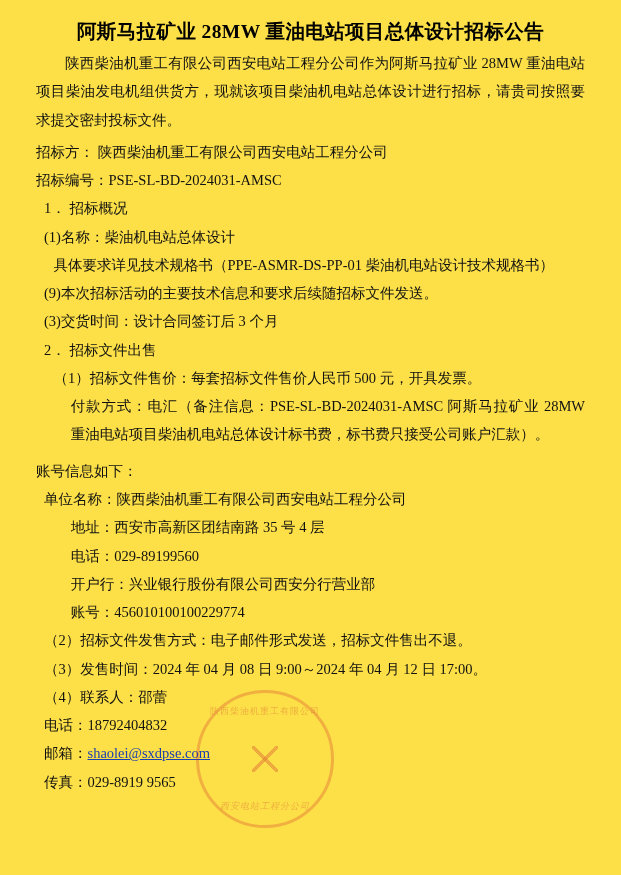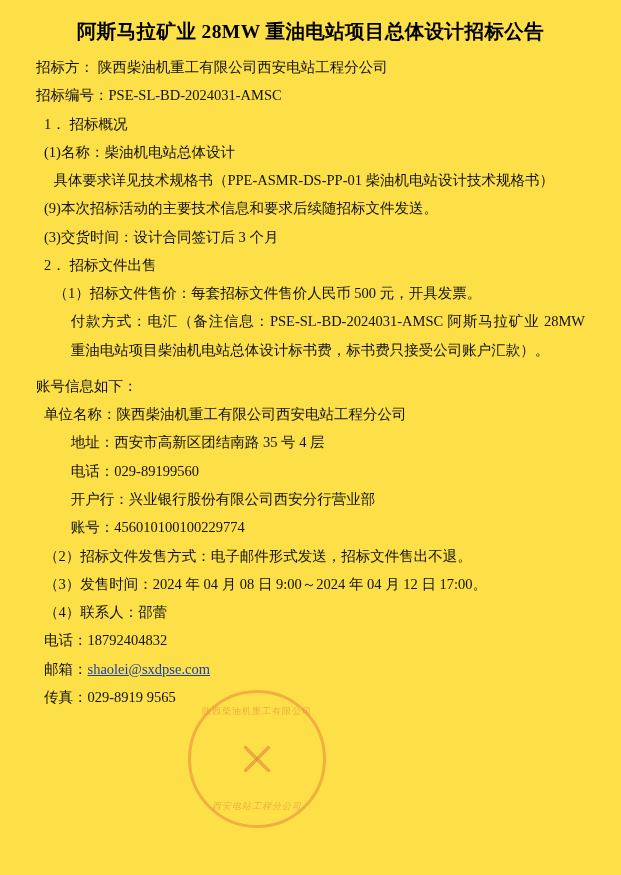--- a/index.html
+++ b/index.html
@@ -47,21 +47,21 @@
   .gap-sm { height: 4px; }
   .gap-md { height: 8px; }
   .mail-link {
     color: #1b3fae;
     text-decoration: underline;
     font-family: "Liberation Serif", "DejaVu Serif", serif;
   }
   
   .seal {
     position: absolute;
-    left: 188px;
+    left: 196px;
     top: 690px;
     width: 132px;
     height: 132px;
     border: 3px solid rgba(208, 46, 46, 0.5);
     border-radius: 50%;
     pointer-events: none;
     opacity: 0.55;
   }
   .seal:after {
     content: "";
@@ -100,20 +100,21 @@
 </style>
 </head>
 <body>
 
 <div class="page">
 
   <div class="doc-title">阿斯马拉矿业 28MW 重油电站项目总体设计招标公告</div>
 
   <div class="body-text">
 
+    <p class="para-indent">陕西柴油机重工有限公司西安电站工程分公司作为阿斯马拉矿业 28MW 重油电站项目柴油发电机组供货方，现就该项目柴油机电站总体设计进行招标，请贵司按照要求提交密封投标文件。</p>
 
     <div class="gap-sm"></div>
 
     <p>招标方：  陕西柴油机重工有限公司西安电站工程分公司</p>
     <p>招标编号：PSE-SL-BD-2024031-AMSC</p>
 
     <p class="lvl1">1． 招标概况</p>
     <p class="lvl1">(1)名称：柴油机电站总体设计</p>
     <p class="lvl2">具体要求详见技术规格书（PPE-ASMR-DS-PP-01 柴油机电站设计技术规格书）</p>
     <p class="lvl1">(9)本次招标活动的主要技术信息和要求后续随招标文件发送。</p>

